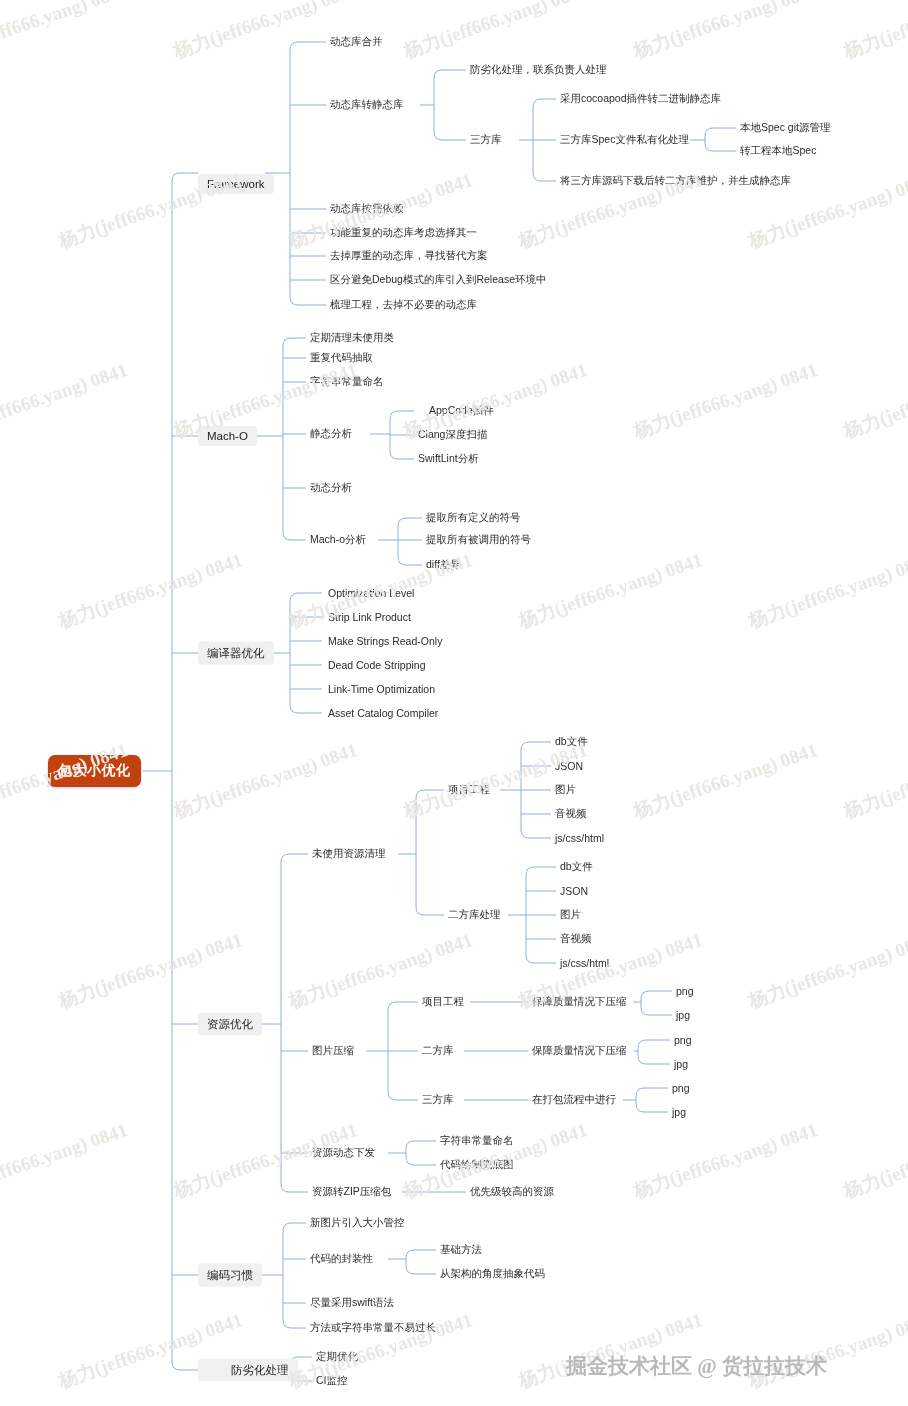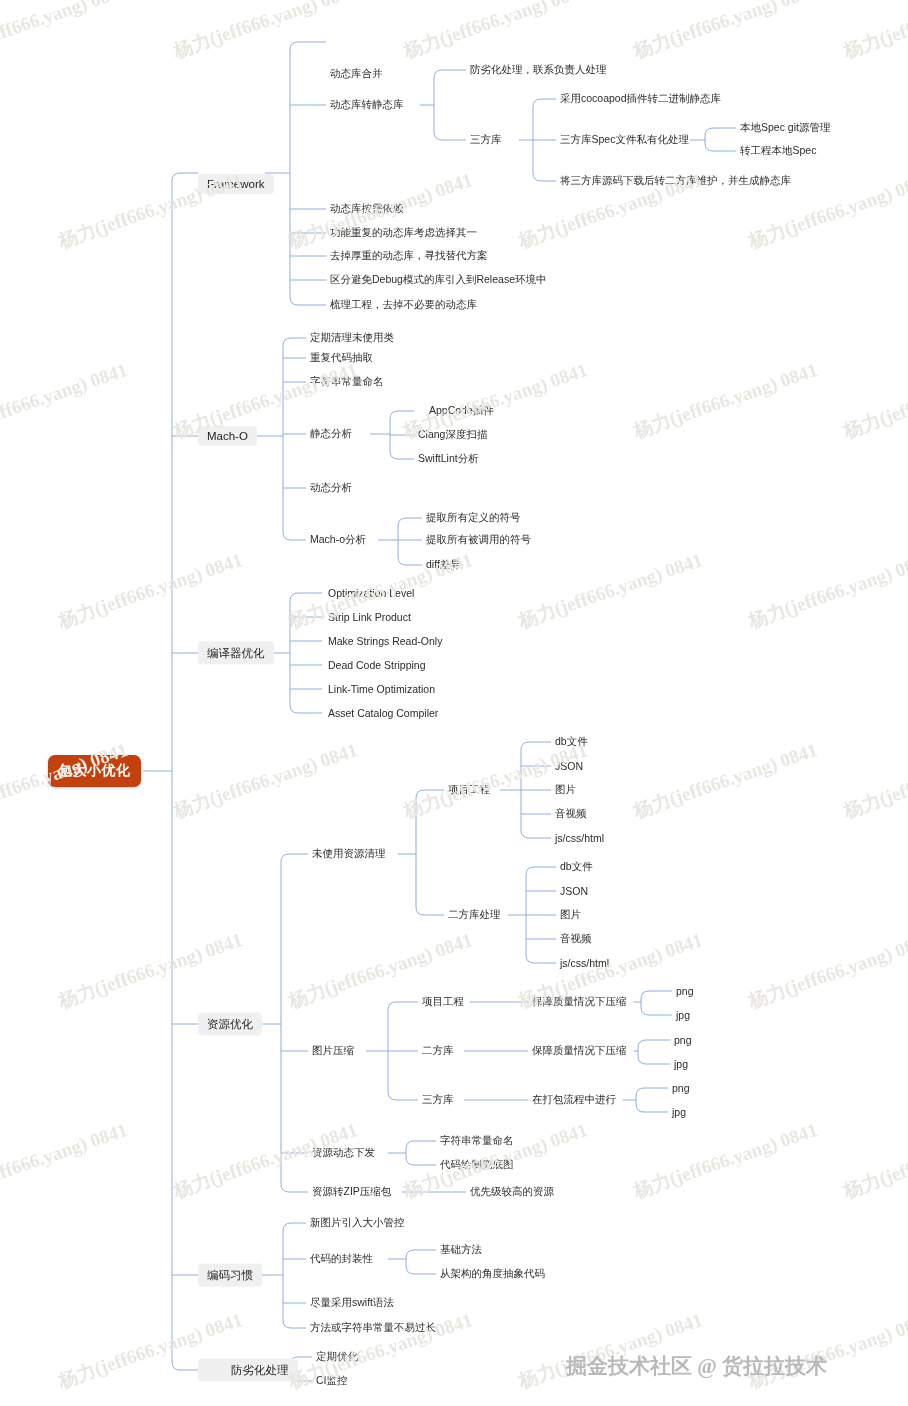--- a/index.html
+++ b/index.html
@@ -168,21 +168,21 @@
       <path d="M 290 1365 L 290 1373" fill="none" stroke="#8EAEE3" stroke-width="1"></path>
     </svg>
   <div id="nodes">
       <div class="node root" style="left: 48px; top: 771px;"><span>包大小优化</span></div>
       <div class="node lvl1" style="left: 198px; top: 184px;"><span>Framework</span></div>
       <div class="node lvl1" style="left: 198px; top: 436px;"><span>Mach-O</span></div>
       <div class="node lvl1" style="left: 198px; top: 653px;"><span>编译器优化</span></div>
       <div class="node lvl1" style="left: 198px; top: 1024px;"><span>资源优化</span></div>
       <div class="node lvl1" style="left: 198px; top: 1275px;"><span>编码习惯</span></div>
       <div class="node lvl1" style="left: 198px; top: 1370px; padding-left: 33px;"><span>防劣化处理</span></div>
-      <div class="node lvl2" style="left: 330px; top: 42px; margin-top: 32px;"><span>动态库合并</span></div>
+      <div class="node lvl2" style="left: 330px; top: 42px;"><span>动态库合并</span></div>
       <div class="node lvl2" style="left: 330px; top: 105px;"><span>动态库转静态库</span></div>
       <div class="node lvl2" style="left: 330px; top: 209px;"><span>动态库按需依赖</span></div>
       <div class="node lvl2" style="left: 330px; top: 233px;"><span>功能重复的动态库考虑选择其一</span></div>
       <div class="node lvl2" style="left: 330px; top: 256px;"><span>去掉厚重的动态库，寻找替代方案</span></div>
       <div class="node lvl2" style="left: 330px; top: 280px;"><span>区分避免Debug模式的库引入到Release环境中</span></div>
       <div class="node lvl2" style="left: 330px; top: 305px;"><span>梳理工程，去掉不必要的动态库</span></div>
       <div class="node lvl3" style="left: 470px; top: 70px;"><span>防劣化处理，联系负责人处理</span></div>
       <div class="node lvl3" style="left: 470px; top: 140px;"><span>三方库</span></div>
       <div class="node lvl4" style="left: 560px; top: 99px;"><span>采用cocoapod插件转二进制静态库</span></div>
       <div class="node lvl4" style="left: 560px; top: 140px;"><span>三方库Spec文件私有化处理</span></div>

